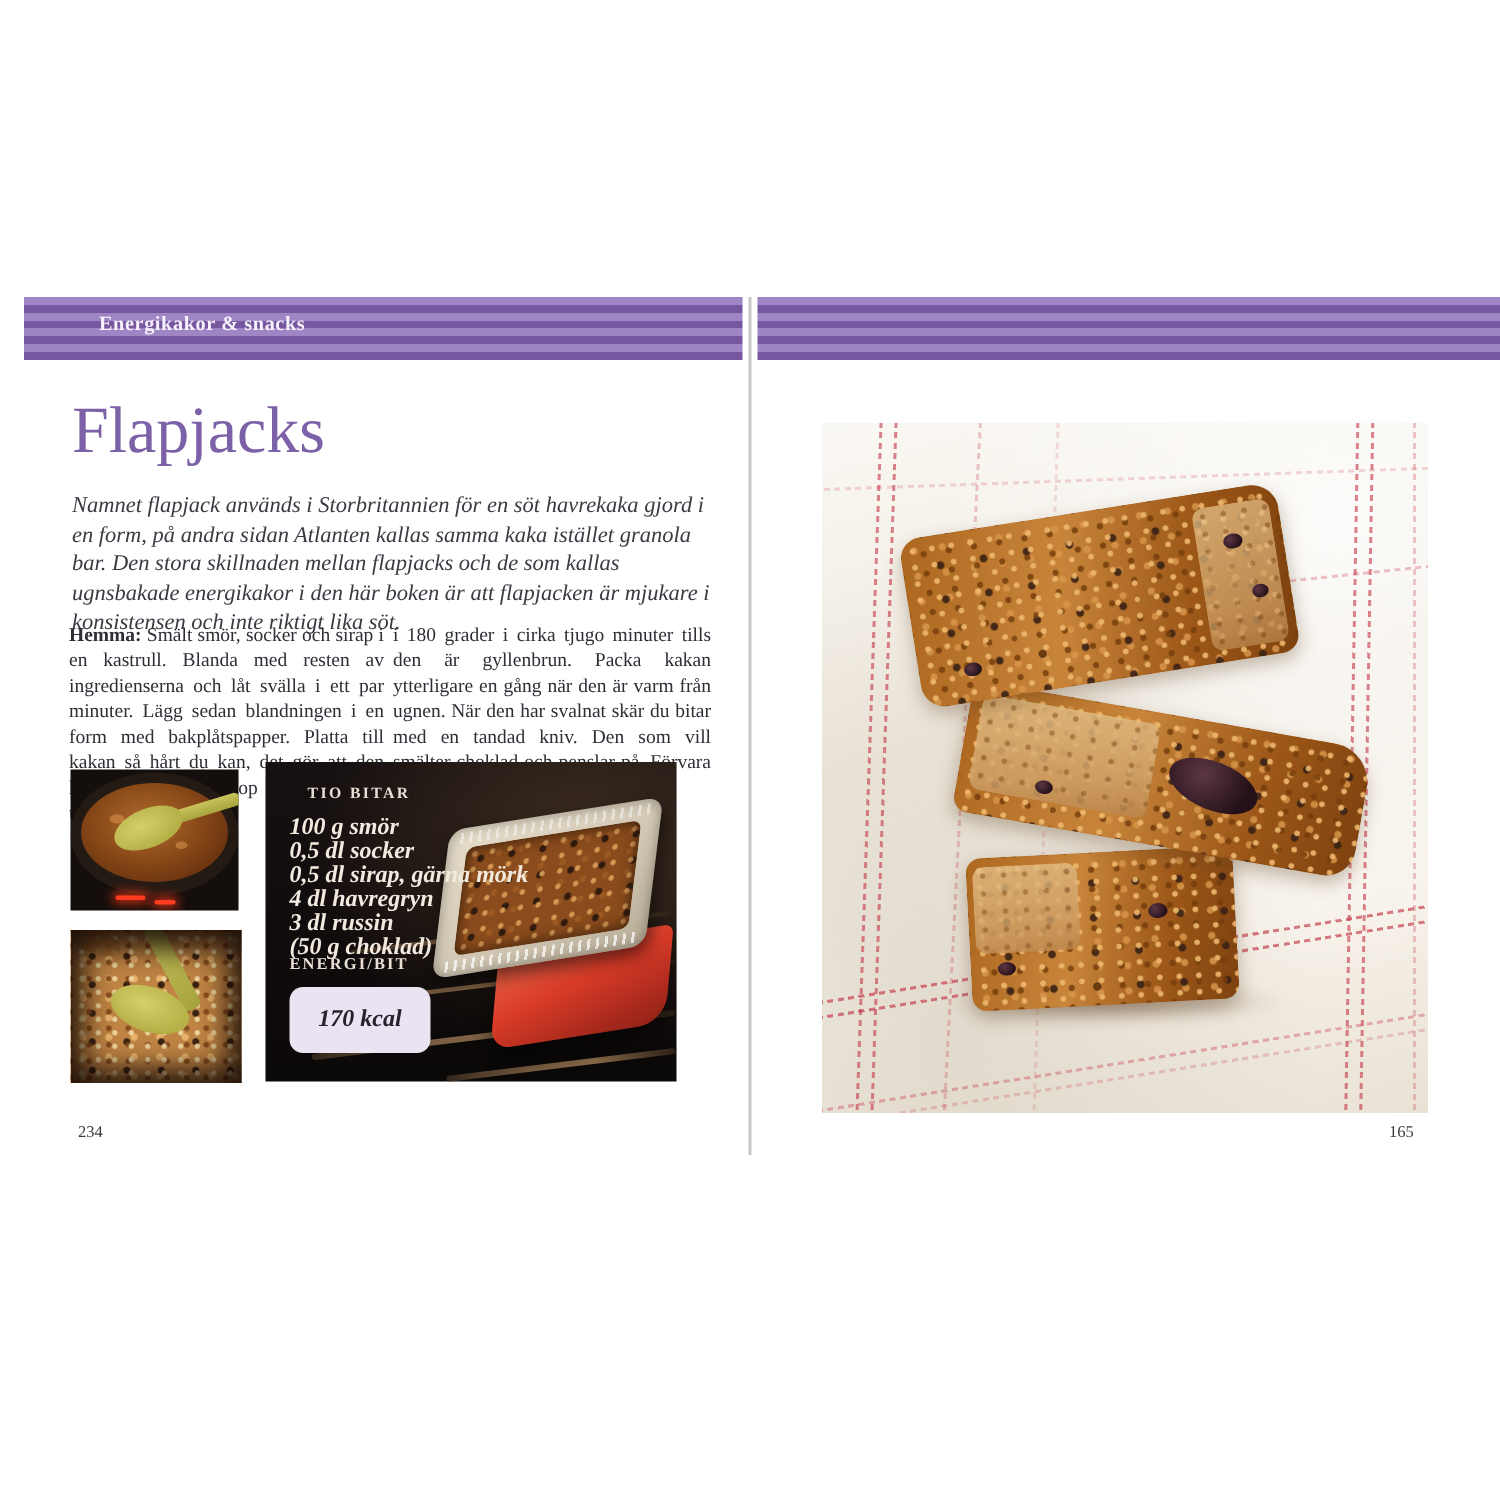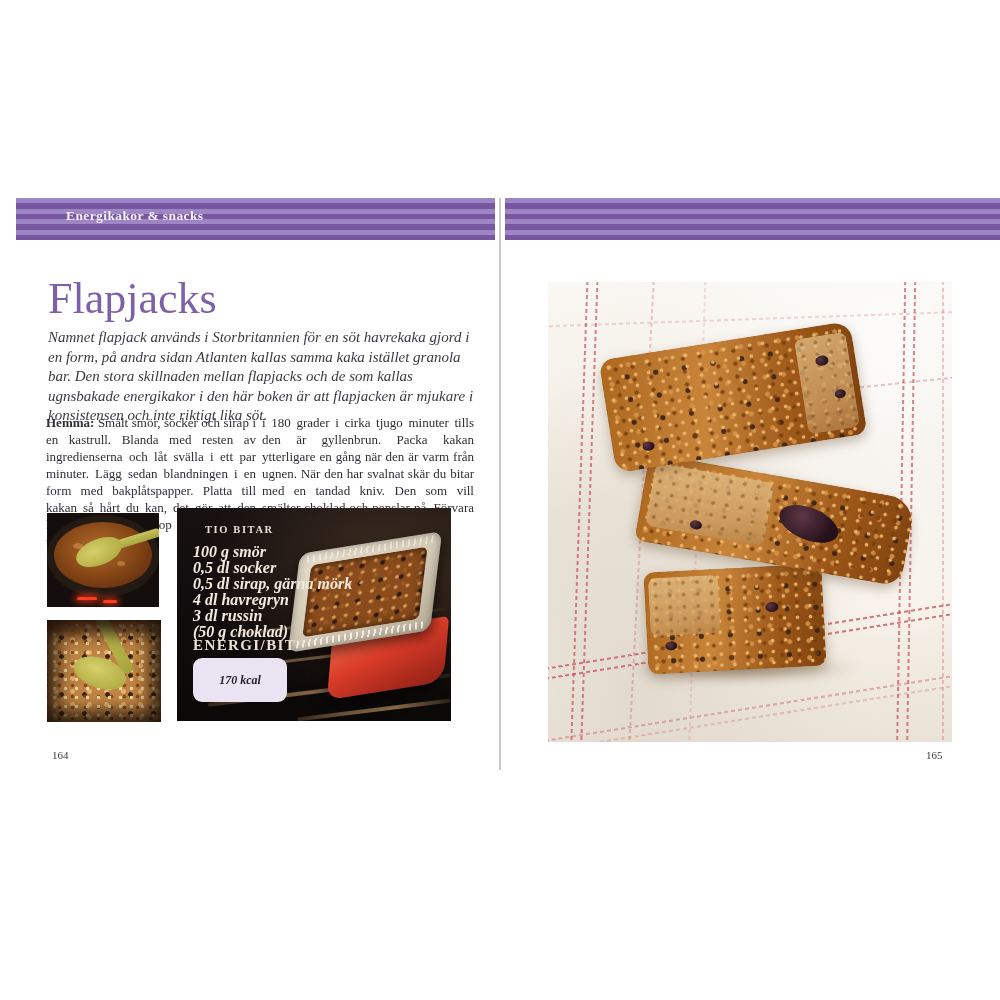--- a/index.html
+++ b/index.html
@@ -8,21 +8,21 @@
 
   
   .band{position:absolute;left:16px;top:198px;width:1000px;height:42px;
         background:repeating-linear-gradient(to bottom,#9e86c4 0px,#9e86c4 5.25px,#7757a0 5.25px,#7757a0 10.5px);}
   .band-label{position:absolute;left:50px;top:10px;font-size:13.5px;font-weight:bold;
               color:#f6f2fb;letter-spacing:.4px;font-family:"Liberation Serif",serif;}
   .gutter-gap{position:absolute;left:495px;top:198px;width:10px;height:42px;background:#fff;}
   .gutter-line{position:absolute;left:499px;top:198px;width:2px;height:572px;background:#c9c9c9;}
 
   
-  .title{position:absolute;left:48px;top:276px;font-size:44px;line-height:1.05;
+  .title{position:absolute;left:48px;top:264px;font-size:44px;line-height:1.05;
          color:#7d61a8;font-family:"Liberation Serif",serif;}
   .intro{position:absolute;left:48px;top:328px;width:434px;font-size:15px;line-height:19.5px;
          font-style:italic;color:#3a3a42;}
   .method-col{position:absolute;top:414px;font-size:13px;line-height:17px;text-align:justify;color:#2e2e36;}
   .method-col.c1{left:46px;width:210px;}
   .method-col.c2{left:262px;width:212px;}
   .method-col strong{font-weight:bold;}
 
   .pagenum{position:absolute;font-size:11px;color:#3a3a40;}
   .pagenum.left{left:52px;top:749px;}
@@ -73,25 +73,25 @@
             radial-gradient(circle,rgba(220,160,90,.9) 0 1.5px,transparent 2.1px),
             radial-gradient(circle,rgba(45,25,14,.95) 0 2px,transparent 2.7px),
             radial-gradient(circle,rgba(160,90,35,.9) 0 1.8px,transparent 2.5px);
           background-size:12px 10px,21px 17px,15px 13px;
           box-shadow:inset 0 0 10px rgba(30,15,8,.8);}
 
   
   .ing-block{position:absolute;left:16px;top:16px;color:#efe6da;}
   .ing-heading{font-size:10.5px;letter-spacing:1.6px;color:#e9dfd4;font-weight:bold;margin-bottom:9px;margin-left:12px;}
   .ing-item{font-size:16px;font-style:italic;font-weight:bold;line-height:16px;color:#f3eadf;}
-  .energy-heading{position:absolute;left:16px;top:129px;font-size:15px;letter-spacing:1.4px;
+  .energy-heading{position:absolute;left:16px;top:129px;font-size:11px;letter-spacing:1.4px;
                   color:#e9dfd4;font-weight:bold;}
   .kcal-box{position:absolute;left:16px;top:150px;width:94px;height:44px;border-radius:9px;
             background:#e9e3f2;display:flex;align-items:center;justify-content:center;}
-  .kcal-box span{font-size:12px;font-style:italic;font-weight:bold;color:#26222c;}
+  .kcal-box span{font-size:16px;font-style:italic;font-weight:bold;color:#26222c;}
 
   
   .photo4{left:548px;top:282px;width:404px;height:460px;
           background:
             radial-gradient(ellipse at 20% 85%,rgba(205,195,178,.5),transparent 55%),
             radial-gradient(ellipse at 85% 15%,rgba(255,255,255,.8),transparent 55%),
             linear-gradient(165deg,#faf8f3,#efe9df 42%,#f7f2ea 72%,#e9e1d4);}
   .stripe{position:absolute;}
   .stripe.v{top:-20px;width:2px;height:520px;
             background:repeating-linear-gradient(0deg,rgba(199,66,80,.65) 0 4px,transparent 4px 7px);}
@@ -178,21 +178,21 @@
         <div class="ing-item">4 dl havregryn</div>
         <div class="ing-item">3 dl russin</div>
         <div class="ing-item">(50 g choklad)</div>
       </div>
       <div class="energy-heading">ENERGI/BIT</div>
       <div class="kcal-box">
         <span>170 kcal</span>
       </div>
     </div>
 
-    <div class="pagenum left">164</div>
+    <div class="pagenum left">234</div>
   </div>
 
   <div>
     <div class="photo photo4">
 
       <div class="stripe v" style="left:30px;transform:rotate(2deg);"></div>
       <div class="stripe v" style="left:40px;transform:rotate(2deg);"></div>
       <div class="stripe v" style="left:92px;opacity:.45;transform:rotate(3deg);"></div>
       <div class="stripe v" style="left:148px;opacity:.25;transform:rotate(2deg);"></div>
       <div class="stripe v" style="left:352px;transform:rotate(1deg);"></div>

